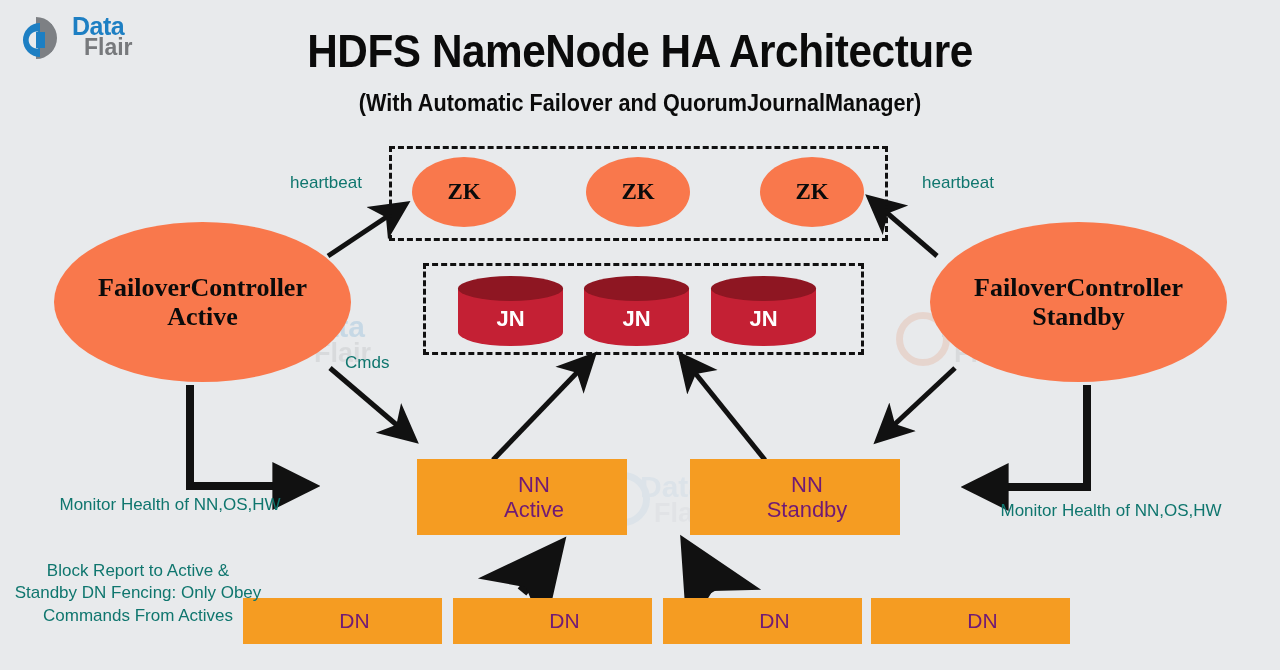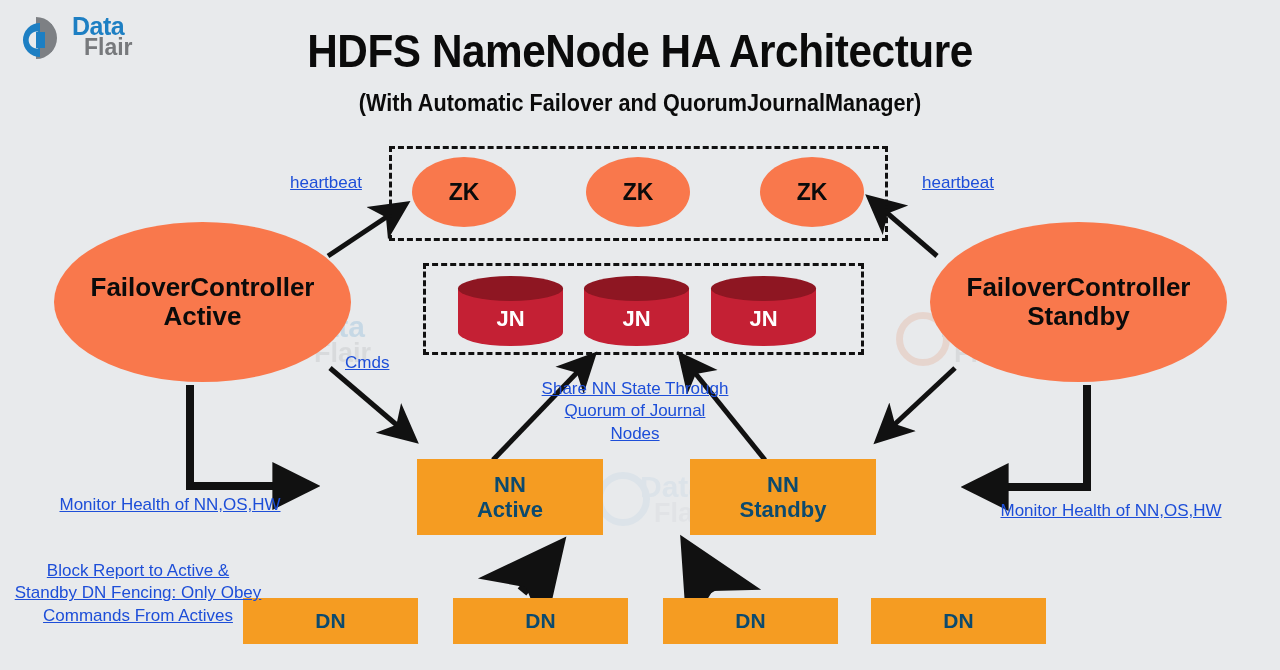--- a/index.html
+++ b/index.html
@@ -78,20 +78,21 @@
   .ellipse {
     position: absolute;
     background: #f9784c;
     border-radius: 50%;
     display: flex;
     align-items: center;
     justify-content: center;
     text-align: center;
     color: #0b0b0b;
     font-weight: bold;
+    font-family: Liberation Serif, serif;
   }
   .zk-node { width: 104px; height: 70px; font-size: 23px; top: 157px; }
   #zk-1 { left: 412px; }
   #zk-2 { left: 586px; }
   #zk-3 { left: 760px; }
   .fc-node {
     width: 297px; height: 160px;
     font-size: 26px;
     line-height: 1.12;
     top: 222px;
@@ -124,41 +125,41 @@
     color: #ffffff;
   }
   
   .rect-node {
     position: absolute;
     background: #f59c22;
     display: flex;
     align-items: center;
     justify-content: center;
     text-align: center;
-    font-weight: bold;
-    color: #0c4a6e;
+    font-weight: normal;
+    color: #701a75;
     line-height: 1.15;
+    padding-left: 24px;
   }
   .nn-node { width: 186px; height: 76px; font-size: 22px; top: 459px; }
   #nn-active  { left: 417px; }
   #nn-standby { left: 690px; }
   .dn-node { width: 175px; height: 46px; font-size: 21px; top: 598px; }
   #dn-1 { left: 243px; }
   #dn-2 { left: 453px; }
   #dn-3 { left: 663px; }
   #dn-4 { left: 871px; }
   
   .label {
     position: absolute;
-    color: #1d4ed8;
+    color: #0f766e;
     font-size: 17px;
     line-height: 1.32;
     text-align: center;
     font-weight: normal;
-    text-decoration: underline;
   }
   #label-heartbeat-left  { left: 264px; top: 172px; width: 124px; }
   #label-heartbeat-right { left: 896px; top: 172px; width: 124px; }
   #label-cmds            { left: 328px; top: 352px; width: 70px; text-align: left; margin-left: 17px; }
   #label-share-state     { left: 540px; top: 378px; width: 190px; }
   #label-monitor-left    { left: 24px;  top: 494px; width: 292px; }
   #label-monitor-right   { left: 965px; top: 500px; width: 292px; }
   #label-block-report    { left: 14px;  top: 560px; width: 248px; }
   
   .wm {
@@ -317,19 +318,18 @@
   </div>
 
   <div class="rect-node dn-node" id="dn-1">DN</div>
   <div class="rect-node dn-node" id="dn-2">DN</div>
   <div class="rect-node dn-node" id="dn-3">DN</div>
   <div class="rect-node dn-node" id="dn-4">DN</div>
 
   <div class="label" id="label-heartbeat-left">heartbeat</div>
   <div class="label" id="label-heartbeat-right">heartbeat</div>
   <div class="label" id="label-cmds">Cmds</div>
-  <div class="label" id="label-share-state">Share NN State Through Quorum of Journal Nodes</div>
   <div class="label" id="label-monitor-left">Monitor Health of NN,OS,HW</div>
   <div class="label" id="label-monitor-right">Monitor Health of NN,OS,HW</div>
   <div class="label" id="label-block-report">Block Report to Active &amp; Standby DN Fencing: Only Obey Commands From Actives</div>
 
 
 </div>
 
 </body></html>

